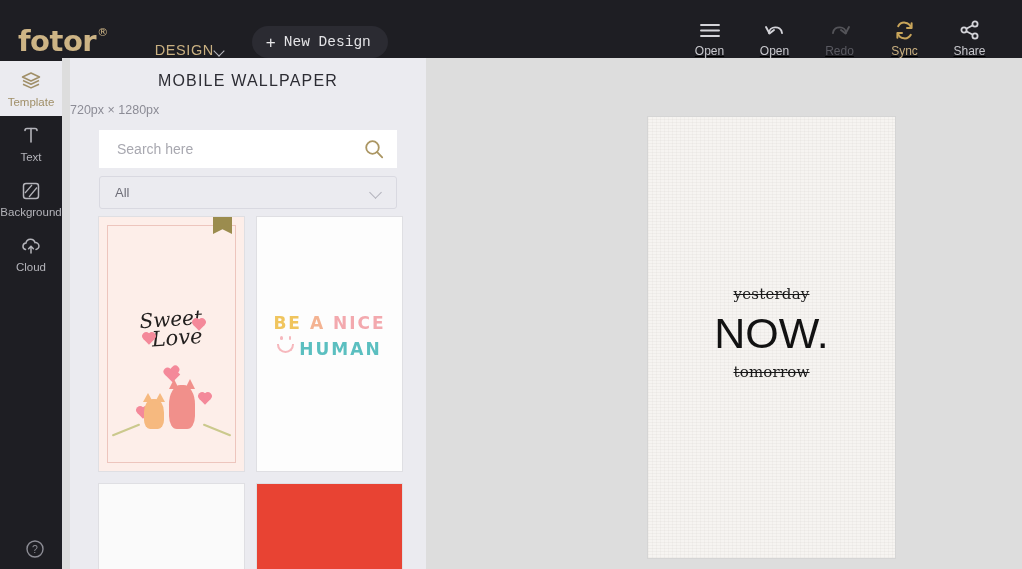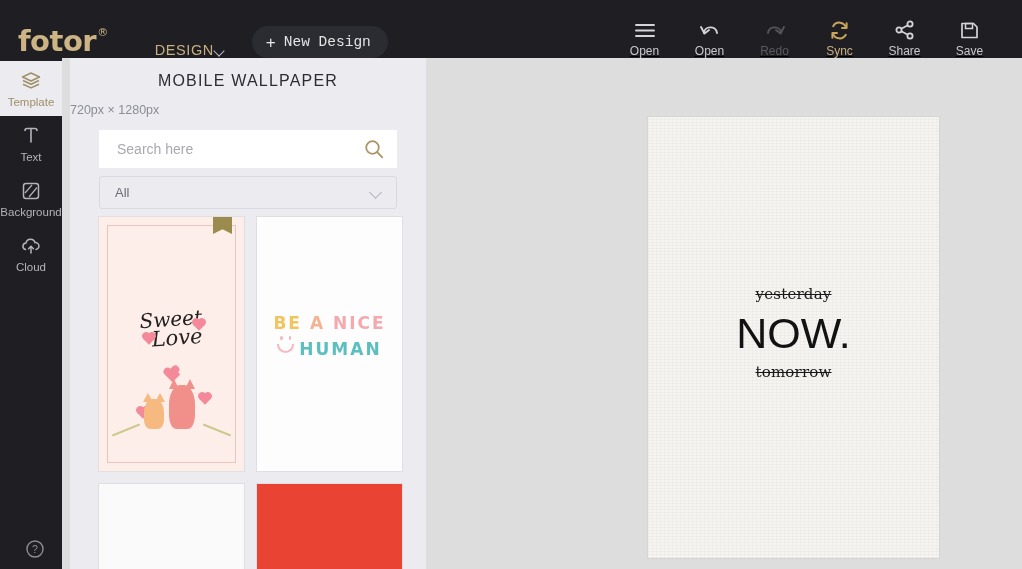--- a/index.html
+++ b/index.html
@@ -291,21 +291,21 @@
 
   
   .workspace {
     position: absolute; top: 58px; left: 426px;
     width: 596px; height: 511px;
     background: #dddddd;
   }
   .canvas {
     position: absolute;
     left: 222px; top: 59px;
-    width: 291px; height: 441px;
+    width: 247px; height: 441px;
     background: #f6f4f1;
     box-shadow: 0 0 0 1px rgba(0,0,0,0.035);
   }
   .canvas::before {
     content: "";
     position: absolute; inset: 0;
     opacity: 0.55;
     background-image:
       repeating-linear-gradient(0deg, rgba(170,165,160,0.16) 0 1px, transparent 1px 3px),
       repeating-linear-gradient(90deg, rgba(175,170,165,0.13) 0 1px, transparent 1px 4px);
@@ -415,29 +415,20 @@
             <circle cx="15" cy="4" r="2.6" fill="none" stroke="#d4d4d9" stroke-width="1.8"></circle>
             <circle cx="15" cy="16" r="2.6" fill="none" stroke="#d4d4d9" stroke-width="1.8"></circle>
             <circle cx="4" cy="10" r="2.6" fill="none" stroke="#d4d4d9" stroke-width="1.8"></circle>
             <line x1="6.3" y1="8.8" x2="12.8" y2="5.2" stroke="#d4d4d9" stroke-width="1.7"></line>
             <line x1="6.3" y1="11.2" x2="12.8" y2="14.8" stroke="#d4d4d9" stroke-width="1.7"></line>
           </svg>
         </span>
         <span class="lbl">Share</span>
       </div>
 
-      <div class="tool">
-        <span class="ic">
-          <svg width="19" height="19" viewBox="0 0 19 19">
-            <path d="M2 2.5 H13.5 L17 6 V16.5 H2 Z" fill="none" stroke="#d4d4d9" stroke-width="1.7" stroke-linejoin="round"></path>
-            <rect x="5.5" y="2.5" width="7" height="5" fill="none" stroke="#d4d4d9" stroke-width="1.5"></rect>
-          </svg>
-        </span>
-        <span class="lbl">Save</span>
-      </div>
 
     </div>
   </div>
 
   <div class="rail">
     <div class="rail-spacer"></div>
 
     <div class="rail-item active">
       <span class="ic">
         <svg width="22" height="20" viewBox="0 0 22 20">

